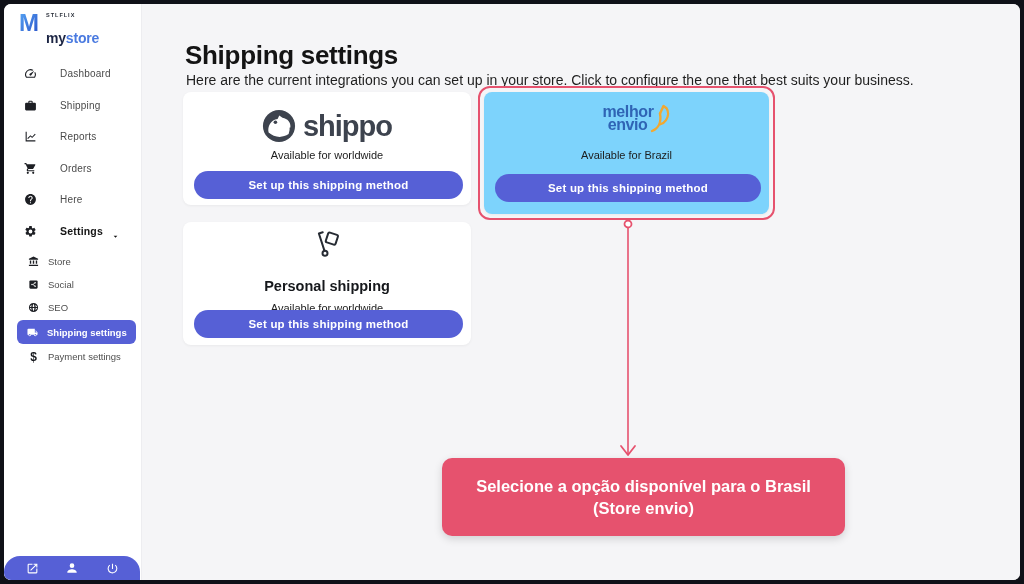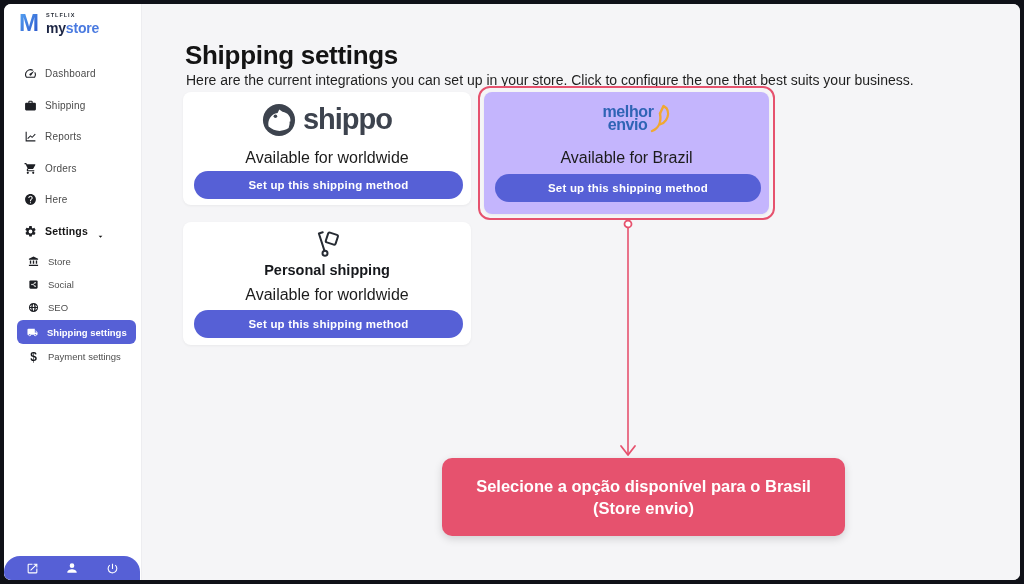--- a/index.html
+++ b/index.html
@@ -21,28 +21,28 @@
   html,body{width:1024px;height:584px;}
   body{font-family:"Liberation Sans",sans-serif;background:var(--frame-dark);}
   .frame{width:1024px;height:584px;background:var(--frame-dark);padding:4px;border-radius:10px;}
   .screen{width:100%;height:100%;border-radius:7px;overflow:hidden;display:flex;background:var(--main-bg);}
 
   
   .sidebar{width:138px;background:var(--sidebar-bg);position:relative;flex:0 0 138px;border-right:1px solid #ededf0;}
   .brand{position:absolute;top:6px;left:12px;display:flex;align-items:flex-start;gap:4px;}
   .brand-text{display:flex;flex-direction:column;line-height:1;}
   .brand-small{font-size:5.5px;font-weight:bold;letter-spacing:1px;color:#2a2f3a;margin-top:3px;}
-  .brand-name{font-size:14px;font-weight:bold;margin-top:2px;letter-spacing:-0.2px;}
+  .brand-name{font-size:14px;font-weight:bold;margin-top:12px;letter-spacing:-0.2px;}
   .brand-name .my{color:var(--brand-navy);}
   .brand-name .store{color:var(--brand-blue);}
 
   .nav{position:absolute;top:54px;left:0;right:0;}
   .nav-item{height:31.5px;display:flex;align-items:center;cursor:pointer;}
   .nav-item .nicon{width:13px;height:13px;margin-left:20px;color:#1d1f24;flex:0 0 13px;display:flex;align-items:center;justify-content:center;}
-  .nav-item .nlabel{margin-left:8px;font-size:10px;color:var(--text-gray);letter-spacing:.2px;}
+  .nav-item .nlabel{margin-left:23px;font-size:10px;color:var(--text-gray);letter-spacing:.2px;}
   .nav-item.settings .nlabel{font-weight:bold;color:#141414;font-size:10.5px;}
   .nav-item.settings .caret{width:9px;height:9px;margin-left:8px;color:#141414;}
 
   .subnav{position:absolute;top:246px;left:0;right:0;}
   .sub-item{height:23px;display:flex;align-items:center;cursor:pointer;}
   .sub-item .nicon{width:11px;height:11px;margin-left:24px;color:#1d1f24;flex:0 0 11px;display:flex;align-items:center;justify-content:center;}
   .sub-item .nlabel{margin-left:9px;font-size:9.5px;color:#4e4e4e;}
   .sub-item .dollar{font-size:12px;font-weight:bold;color:#16181d;width:11px;text-align:center;}
   .sub-item.active{height:24px;margin:1px 5px 1px 13px;border-radius:6px;background:var(--accent-blue);}
   .sub-item.active .nicon{margin-left:10px;color:#fff;}
@@ -54,40 +54,40 @@
   
   .main{flex:1;position:relative;background:var(--main-bg);}
   .page-title{position:absolute;left:43px;top:36px;font-size:26px;font-weight:bold;color:#141414;letter-spacing:-0.3px;}
   .page-subtitle{position:absolute;left:44px;top:68px;font-size:14px;color:#1f1f1f;}
 
   .card{position:absolute;background:#fff;border-radius:8px;box-shadow:0 1px 3px rgba(0,0,0,.05);text-align:center;}
   .card-shippo{left:41px;top:88px;width:288px;height:113px;}
   .card-personal{left:41px;top:218px;width:288px;height:123px;}
 
   .highlight-outline{position:absolute;left:336px;top:82px;width:297px;height:134px;border:2px solid var(--annotation-red);border-radius:12px;}
-  .card-melhor{position:absolute;left:4px;top:4px;right:4px;bottom:4px;background:#c4b5fd;border-radius:8px;text-align:center;box-shadow:0 1px 3px rgba(0,0,0,.05);}
-
-  .avail{font-size:16px;color:#1c1c1c;}
+  .card-melhor{position:absolute;left:4px;top:4px;right:4px;bottom:4px;background:#7dd3fc;border-radius:8px;text-align:center;box-shadow:0 1px 3px rgba(0,0,0,.05);}
+
+  .avail{font-size:11px;color:#1c1c1c;}
   .setup-btn{position:absolute;left:11px;right:8px;height:28px;border:none;border-radius:14px;background:var(--accent-blue);color:#fff;font-weight:bold;font-size:11.5px;letter-spacing:.2px;cursor:pointer;font-family:"Liberation Sans",sans-serif;}
   .card-shippo .setup-btn{bottom:6px;}
   .card-melhor .setup-btn{top:82px;}
   .card-personal .setup-btn{bottom:7px;}
 
-  .shippo-logo-row{display:flex;align-items:flex-start;justify-content:center;gap:7px;margin-top:11px;height:40px;}
+  .shippo-logo-row{display:flex;align-items:flex-end;justify-content:center;gap:7px;margin-top:11px;height:40px;}
   .shippo-word{font-size:29px;font-weight:bold;color:var(--shippo-dark);letter-spacing:-1px;}
   .card-shippo .avail{margin-top:6px;}
 
   .melhor-logo{position:relative;display:inline-block;margin-top:9px;height:40px;width:86px;text-align:right;}
   .melhor-text{font-size:16px;line-height:12.5px;font-weight:bold;color:var(--melhor-blue);letter-spacing:-0.4px;padding-right:16px;padding-top:5px;}
   .melhor-text .l2{padding-right:6px;}
   .melhor-thumb{position:absolute;right:0;top:1px;width:20px;height:32px;color:var(--melhor-yellow);}
   .card-melhor .avail{margin-top:8px;}
 
   .personal-icon{margin-top:7px;height:30px;color:#262b33;}
-  .personal-title{font-size:14.5px;font-weight:bold;color:#16181c;margin-top:3px;}
+  .personal-title{font-size:14.5px;font-weight:bold;color:#16181c;margin-top:19px;}
   .card-personal .avail{margin-top:8px;}
 
   .annotation-arrow{position:absolute;left:476px;top:212px;width:20px;height:244px;color:var(--annotation-red);}
   .annotation-box{position:absolute;left:300px;top:454px;width:403px;height:78px;background:var(--annotation-red);border-radius:10px;box-shadow:0 3px 8px rgba(0,0,0,.15);display:flex;flex-direction:column;align-items:center;justify-content:center;color:#fff;font-weight:bold;font-size:16.5px;line-height:1.35;text-align:right;}
 </style>
 </head>
 <body>
 
 <div class="frame">
   <div class="screen">

